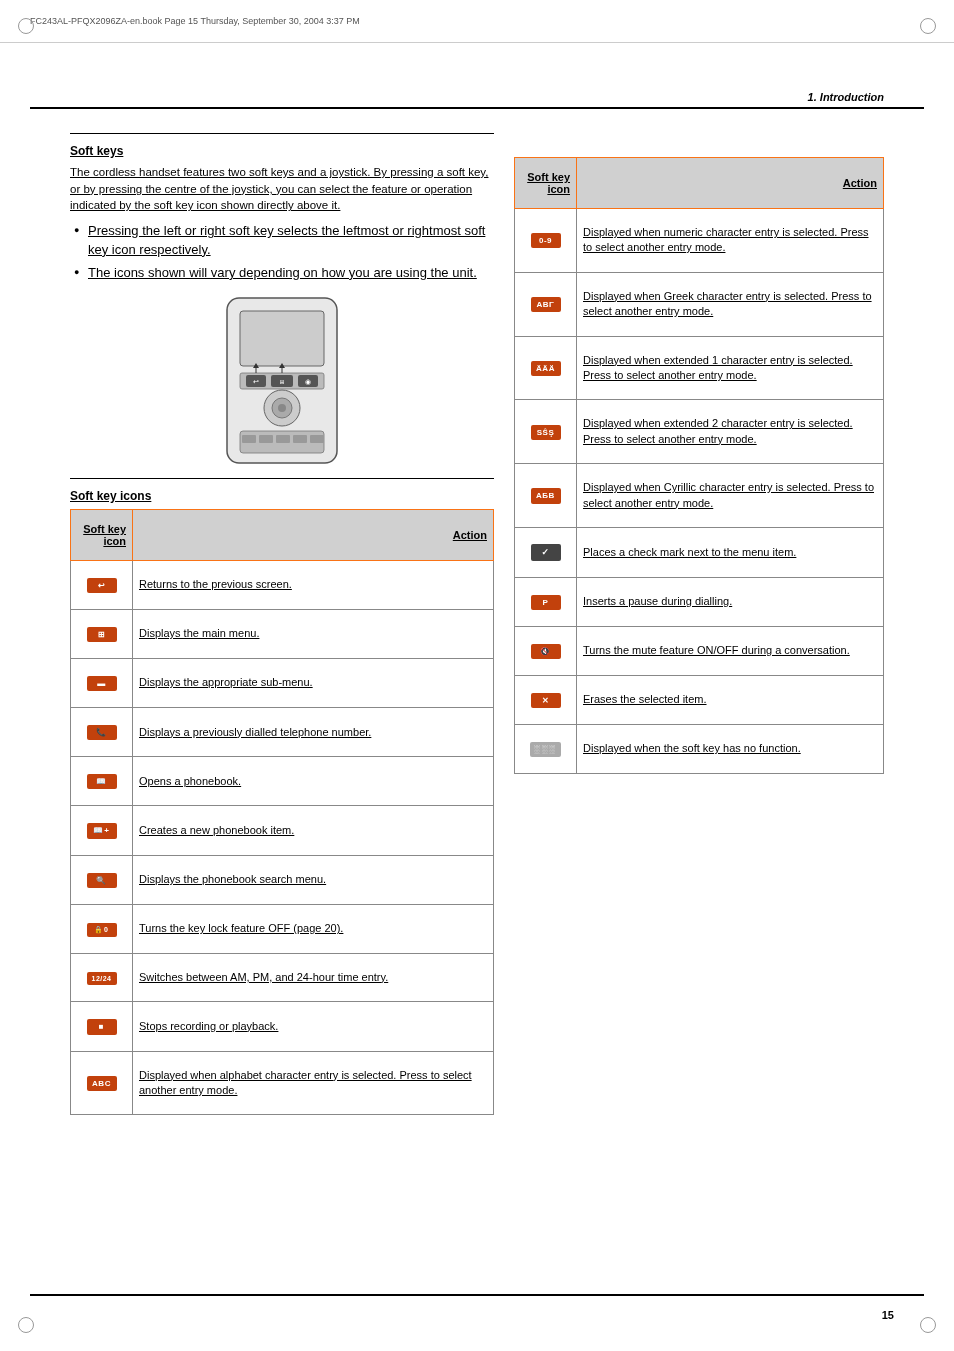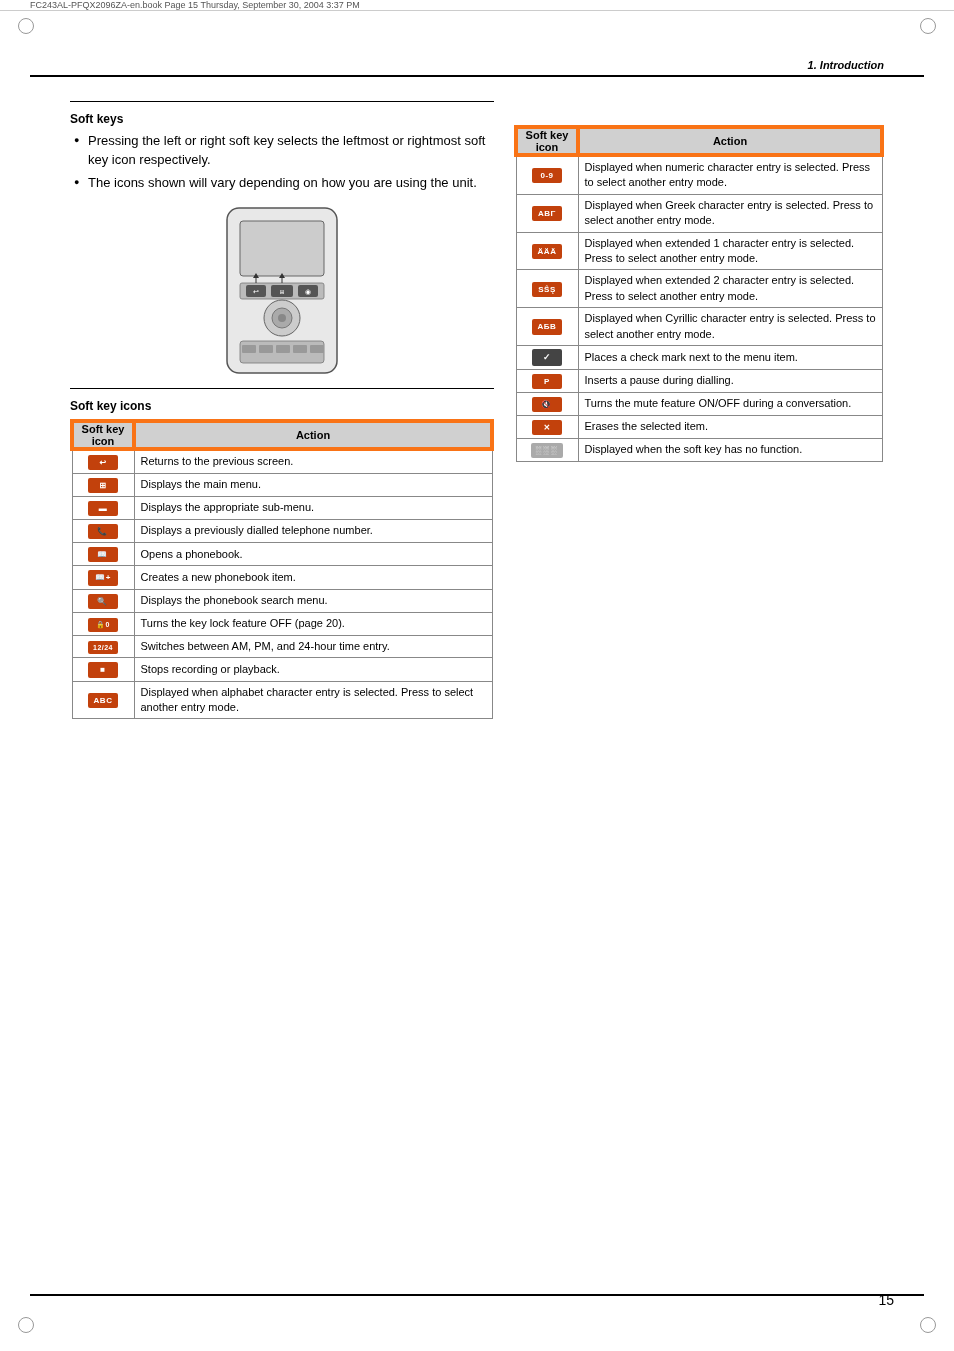--- a/index.html
+++ b/index.html
@@ -38,30 +38,31 @@
     .page-title {
       font-size: 11px;
       font-weight: bold;
       font-style: italic;
     }
 
     
     .file-info {
       font-size: 9px;
       color: #555;
-      padding: 0 30px;
+      padding: 16px 30px;
       border-bottom: 1px solid #ccc;
     }
 
     
     .content {
       display: flex;
       gap: 20px;
       padding: 16px 40px;
       margin: 0 30px;
+      text-decoration: underline;
     }
 
     
     .left-col {
       flex: 1;
       max-width: 430px;
     }
 
     
     .right-col {
@@ -107,29 +108,29 @@
 
     
     .soft-key-table {
       width: 100%;
       border-collapse: collapse;
       font-size: 11px;
       margin-top: 6px;
     }
     .soft-key-table th {
       background: #d0d0d0;
-      border: 4px solid #f97316;
-      padding: 0 6px;
-      text-align: center;
+      border: 1px solid #f97316;
+      padding: 13px 6px;
+      text-align: right;
       font-weight: bold;
       font-size: 11px;
     }
     .soft-key-table td {
       border: 1px solid #888;
-      padding: 3px 6px;
+      padding: 16px 6px;
       vertical-align: middle;
       font-size: 11px;
       line-height: 1.4;
     }
     .soft-key-table td:first-child {
       width: 62px;
       text-align: center;
     }
 
     
@@ -157,24 +158,24 @@
     
     .divider {
       border: none;
       border-top: 1.5px solid #000;
       margin: 8px 0;
     }
 
     
     .page-footer {
       position: absolute;
-      bottom: 43px;
+      bottom: 30px;
       right: 60px;
-      font-size: 14px;
-      font-weight: normal;
+      font-size: 11px;
+      font-weight: bold;
     }
 
     
     .phone-illus {
       width: 220px;
       height: 175px;
       margin: 10px auto;
       display: block;
     }
   </style>
@@ -193,20 +194,21 @@
 </div>
 
 <div class="content">
 
   <div class="left-col">
 
     <hr class="divider">
 
     <div class="section-title">Soft keys</div>
 
+    <div class="body-text">The cordless handset features two soft keys and a joystick. By pressing a soft key, or by pressing the centre of the joystick, you can select the feature or operation indicated by the soft key icon shown directly above it.</div>
 
     <ul class="bullet-list">
       <li>Pressing the left or right soft key selects the leftmost or rightmost soft key icon respectively.</li>
       <li>The icons shown will vary depending on how you are using the unit.</li>
     </ul>
 
     <svg class="phone-illus" viewBox="0 0 220 175" xmlns="http://www.w3.org/2000/svg">
 
       <rect x="55" y="5" width="110" height="165" rx="12" ry="12" fill="#e8e8e8" stroke="#555" stroke-width="1.5"></rect>
 

